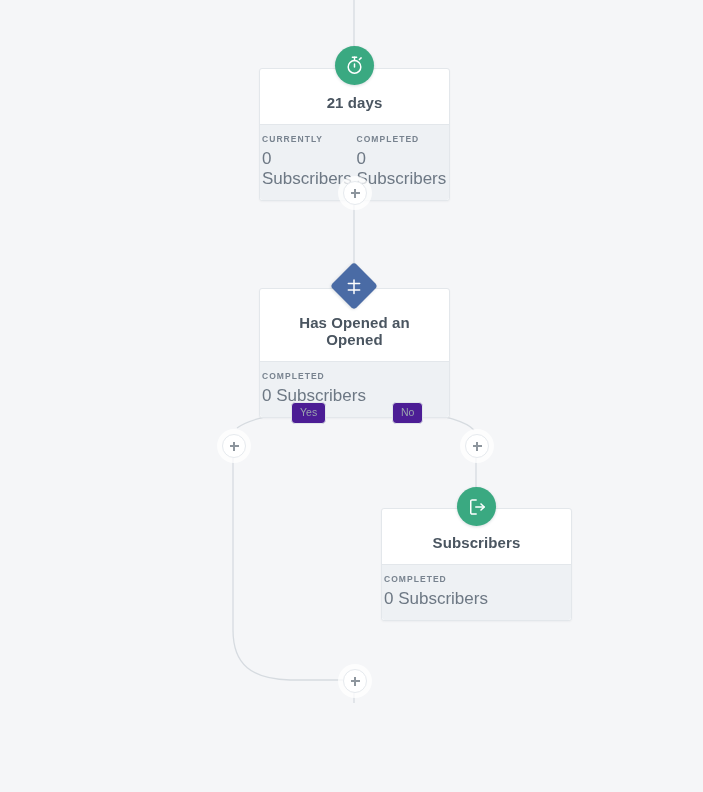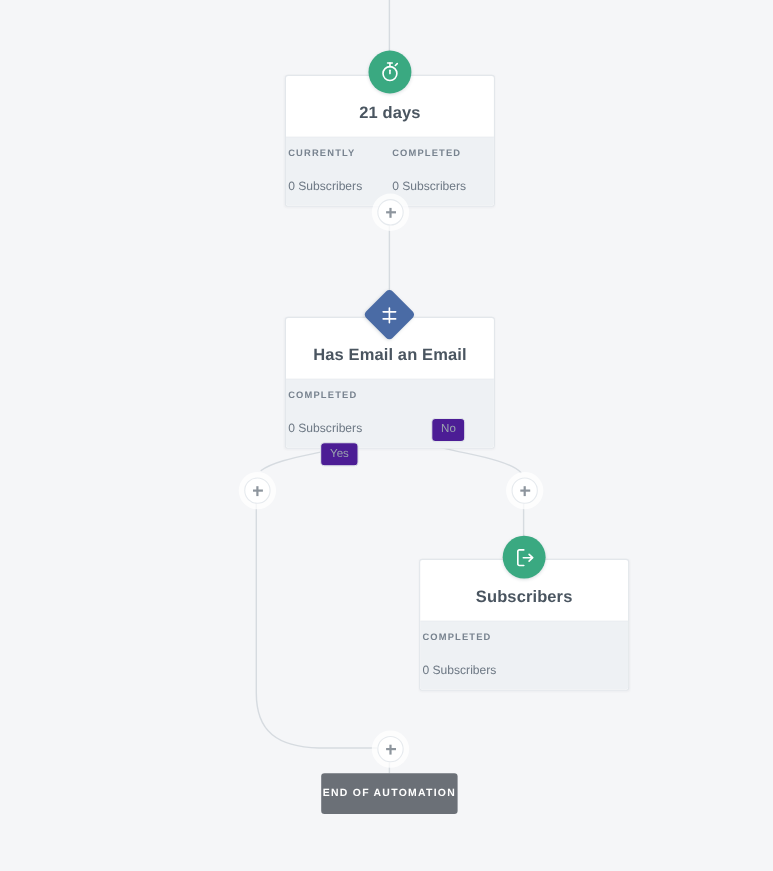--- a/index.html
+++ b/index.html
@@ -64,23 +64,23 @@
     padding: 9px 2px 11px;
   }
   .stat-label {
     font-size: 8.5px;
     font-weight: bold;
     letter-spacing: 1.05px;
     color: #78838f;
     text-transform: uppercase;
   }
   .stat-value {
-    font-size: 11px;
+    font-size: 17px;
     color: #6d7884;
-    margin-top: 20px;
+    margin-top: 5px;
   }
 
   
   .badge {
     position: absolute;
     display: flex;
     align-items: center;
     justify-content: center;
     z-index: 4;
   }
@@ -200,40 +200,40 @@
         <line x1="9.6" y1="2.6" x2="14.4" y2="2.6"></line>
         <line x1="12" y1="2.6" x2="12" y2="6.4"></line>
         <line x1="17.6" y1="5.2" x2="19.6" y2="3.3"></line>
       </svg>
     </div>
   </div>
 
   <div class="plus" style="left:343px; top:181px;"></div>
 
   <div class="node" style="left:259px; top:288px; width:191px;">
-    <div class="node-title">Has Email an Email</div>
+    <div class="node-title">Has Opened an Opened</div>
     <div class="node-stats">
       <div class="stat">
         <div class="stat-label">COMPLETED</div>
         <div class="stat-value">0 Subscribers</div>
       </div>
     </div>
   </div>
   <div class="badge" style="left:337px; top:269px;">
     <div class="badge-diamond" style="display:flex;align-items:center;justify-content:center;">
       <svg width="17" height="17" viewBox="0 0 24 24" fill="none" stroke="#ffffff" stroke-width="2.1" stroke-linecap="round">
         <line x1="4" y1="7.5" x2="20" y2="7.5"></line>
         <line x1="4" y1="16.5" x2="20" y2="16.5"></line>
         <line x1="12" y1="2.5" x2="12" y2="21.5"></line>
       </svg>
     </div>
   </div>
 
   <div class="branch-label" style="left:291px; top:402px;">Yes</div>
-  <div class="branch-label" style="left:392px; top:380px;">No</div>
+  <div class="branch-label" style="left:392px; top:402px;">No</div>
 
   <div class="plus" style="left:222px; top:434px;"></div>
   <div class="plus" style="left:465px; top:434px;"></div>
 
   <div class="node" style="left:381px; top:508px; width:191px;">
     <div class="node-title">Subscribers</div>
     <div class="node-stats">
       <div class="stat">
         <div class="stat-label">COMPLETED</div>
         <div class="stat-value">0 Subscribers</div>
@@ -245,15 +245,14 @@
       <svg width="20" height="20" viewBox="0 0 24 24" fill="none" stroke="#ffffff" stroke-width="1.8" stroke-linecap="round" stroke-linejoin="round">
         <path d="M11 3.5H6.2A1.7 1.7 0 0 0 4.5 5.2v13.6A1.7 1.7 0 0 0 6.2 20.5H11"></path>
         <line x1="10.5" y1="12" x2="20.5" y2="12"></line>
         <polyline points="16.8,8.3 20.6,12 16.8,15.7"></polyline>
       </svg>
     </div>
   </div>
 
   <div class="plus" style="left:343px; top:669px;"></div>
 
-  <div id="end-button" style="left:292px; top:703px; width:124px; height:37px;">END OF AUTOMATION</div>
 
 </div>
 
 </body></html>

